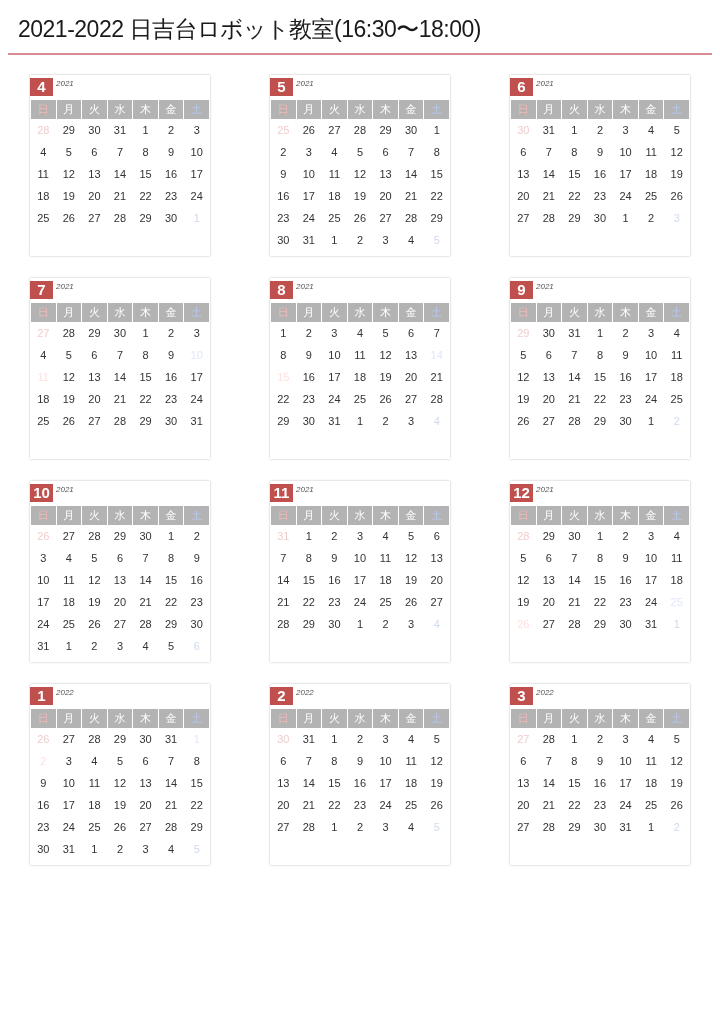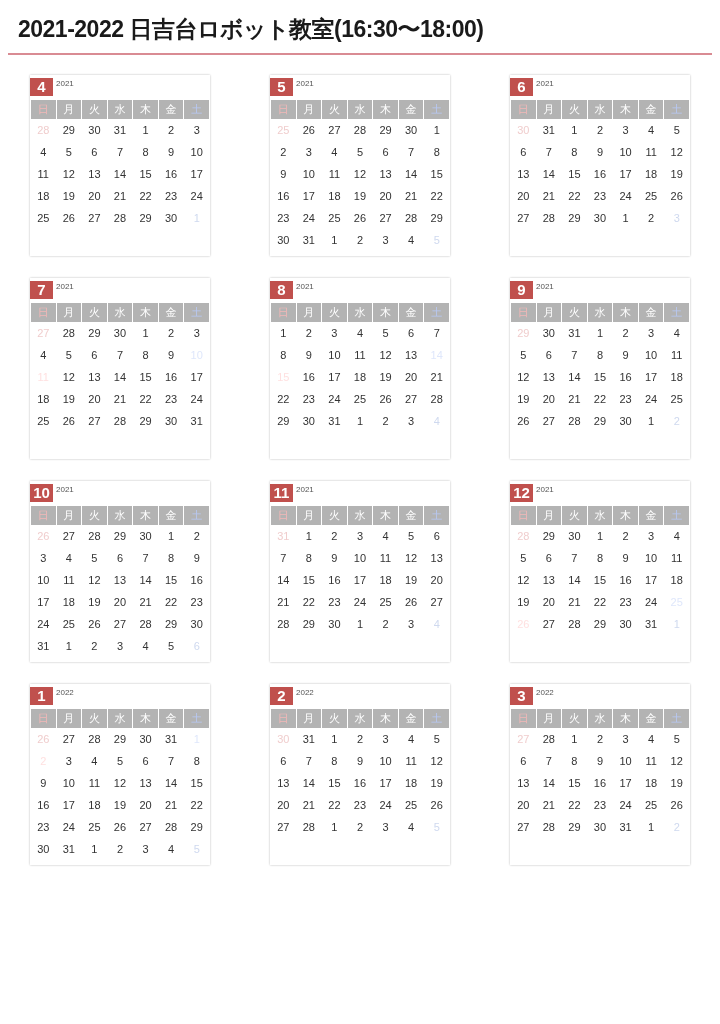--- a/index.html
+++ b/index.html
@@ -10,21 +10,21 @@
   body {
     width: 720px;
     height: 1024px;
     font-family: "Liberation Sans", sans-serif;
     color: #222;
     position: relative;
     overflow: hidden;
   }
   .page-title {
     font-size: 23px;
-    font-weight: bold;
+    font-weight: normal;
     letter-spacing: -0.5px;
     padding: 14px 16px 8px 18px;
     color: #1a1a1a;
     white-space: nowrap;
   }
   .title-rule {
     height: 2px;
     background: #d98b93;
     margin: 0 8px 0 8px;
   }
@@ -58,20 +58,21 @@
     height: 18px;
     text-align: center;
     padding: 0 2px;
     margin-left: 0px;
   }
   .month-year {
     font-size: 8px;
     color: #555;
     margin-left: 3px;
     margin-top: 1px;
+    font-style: italic;
   }
   table.cal {
     border-collapse: collapse;
     width: 100%;
     table-layout: fixed;
   }
   table.cal th {
     background: #b3b3b3;
     color: #ffffff;
     font-size: 11px;

